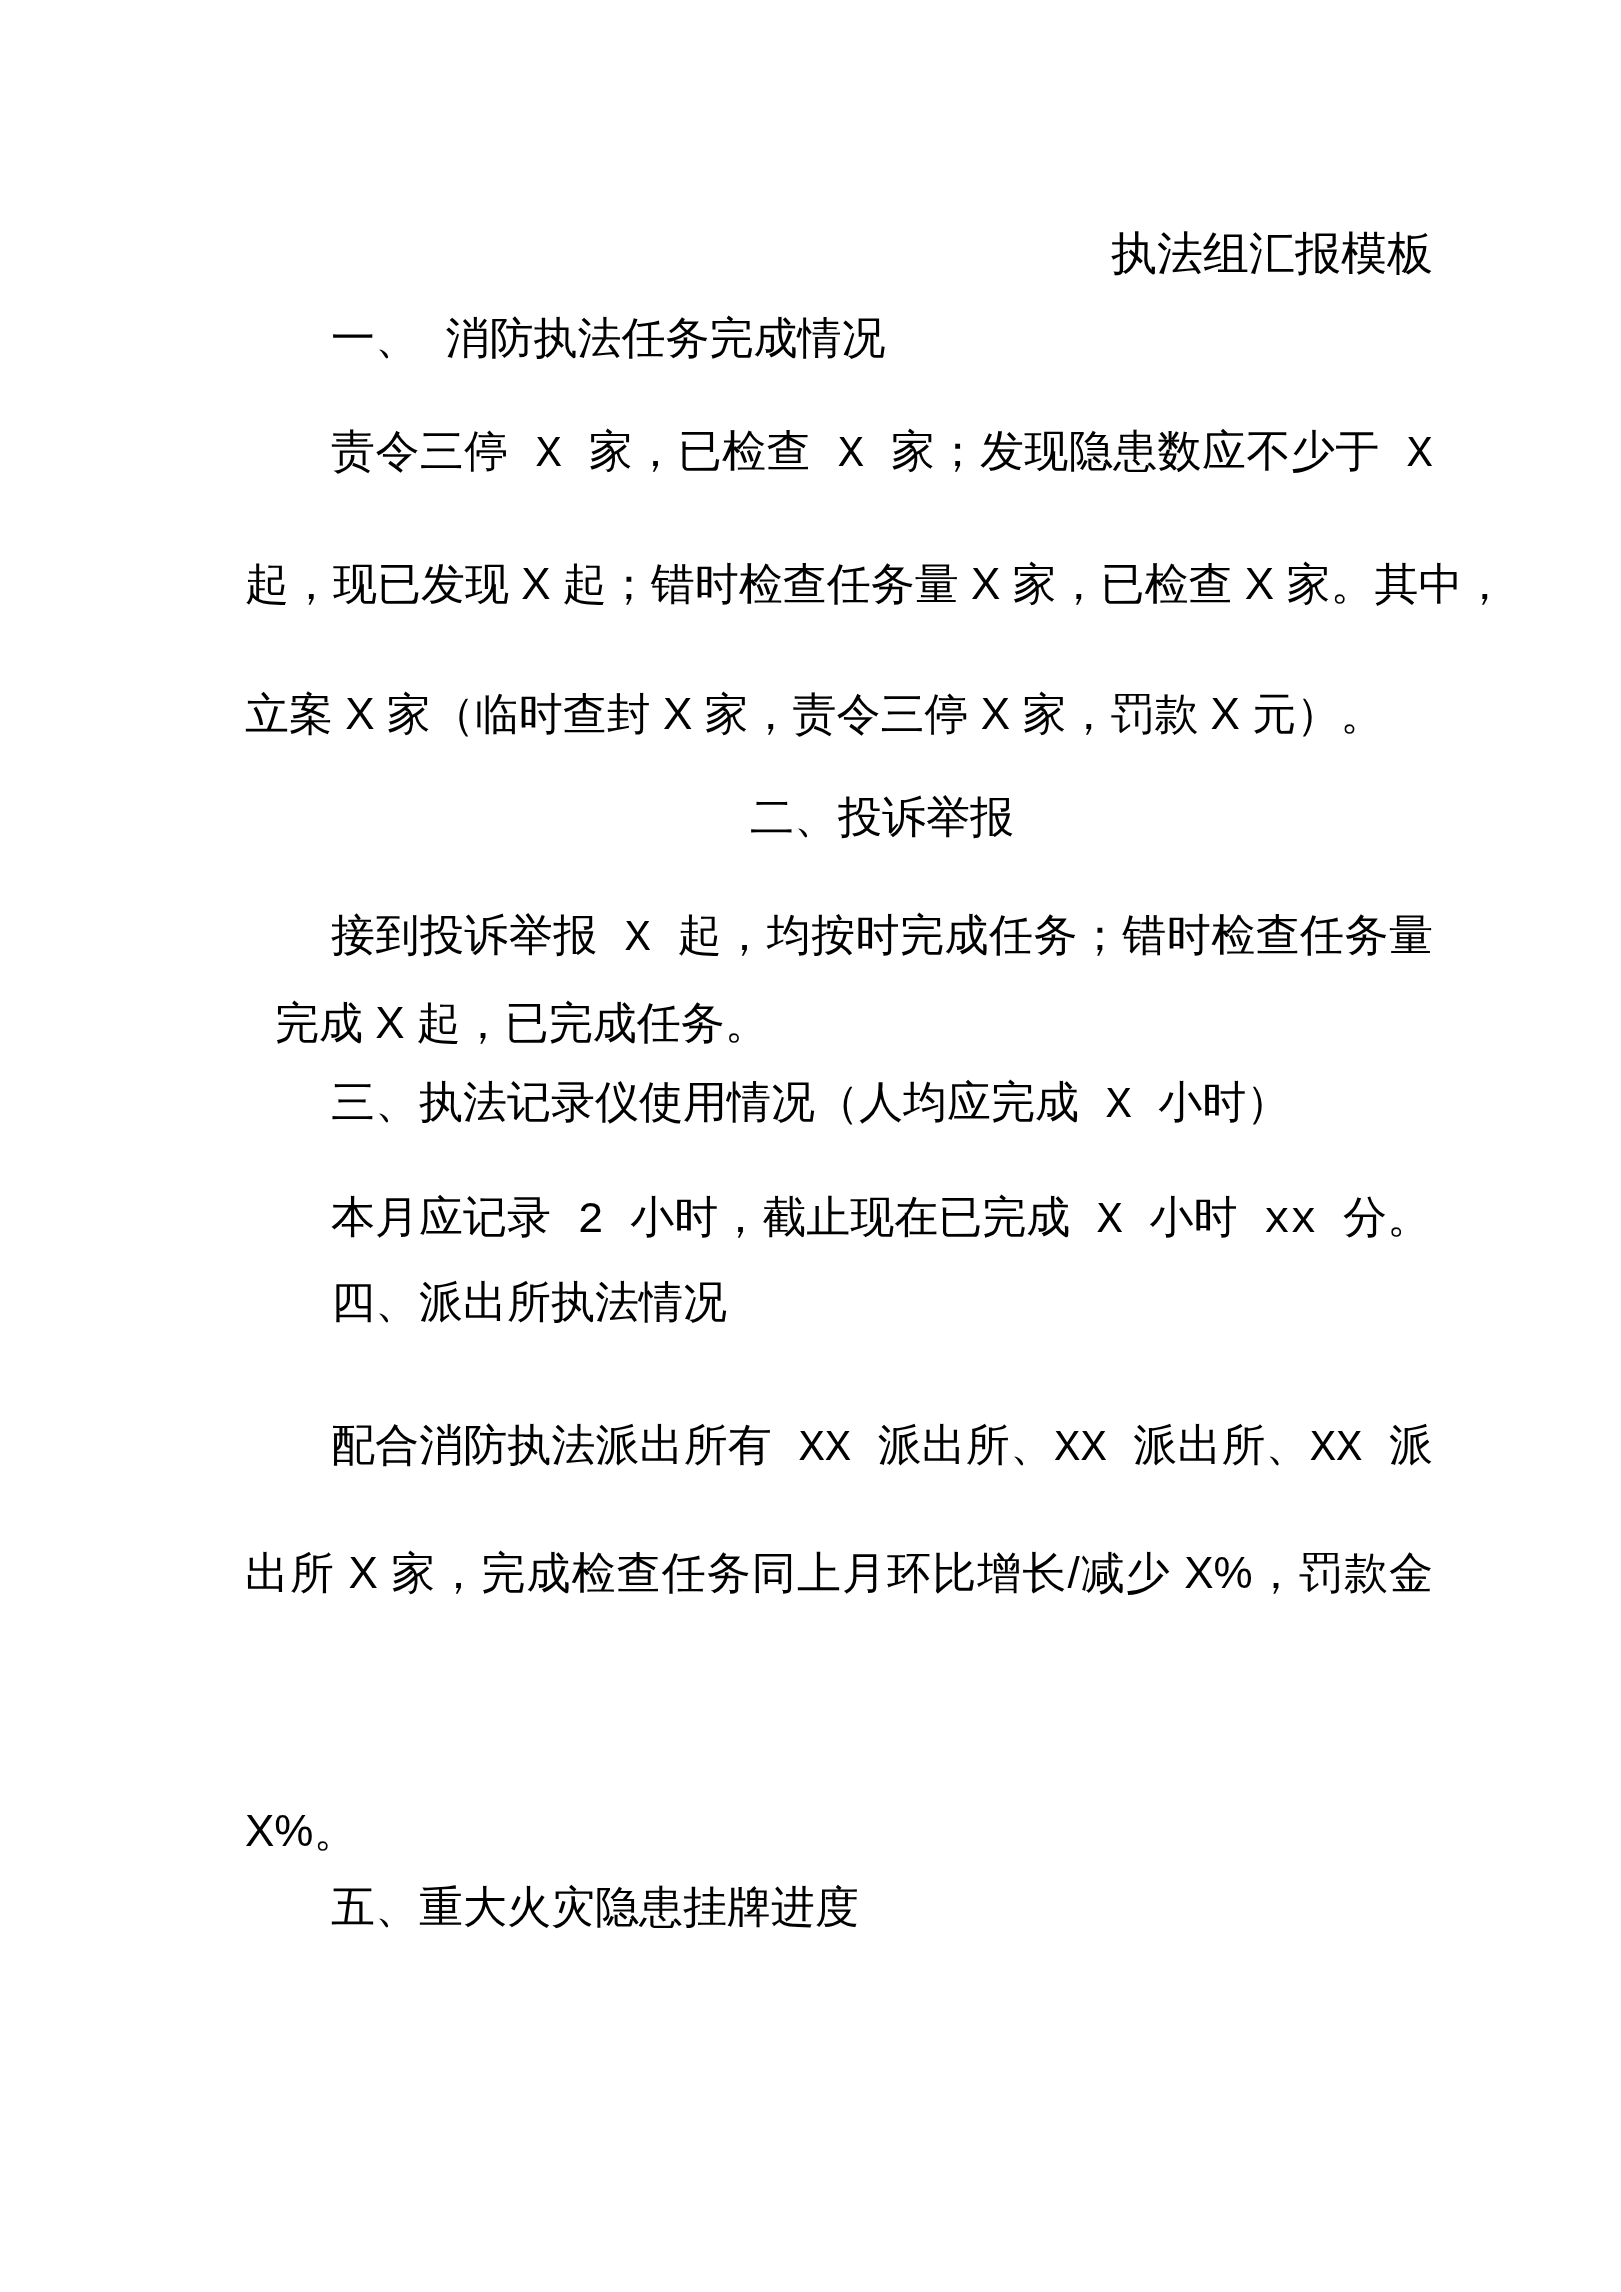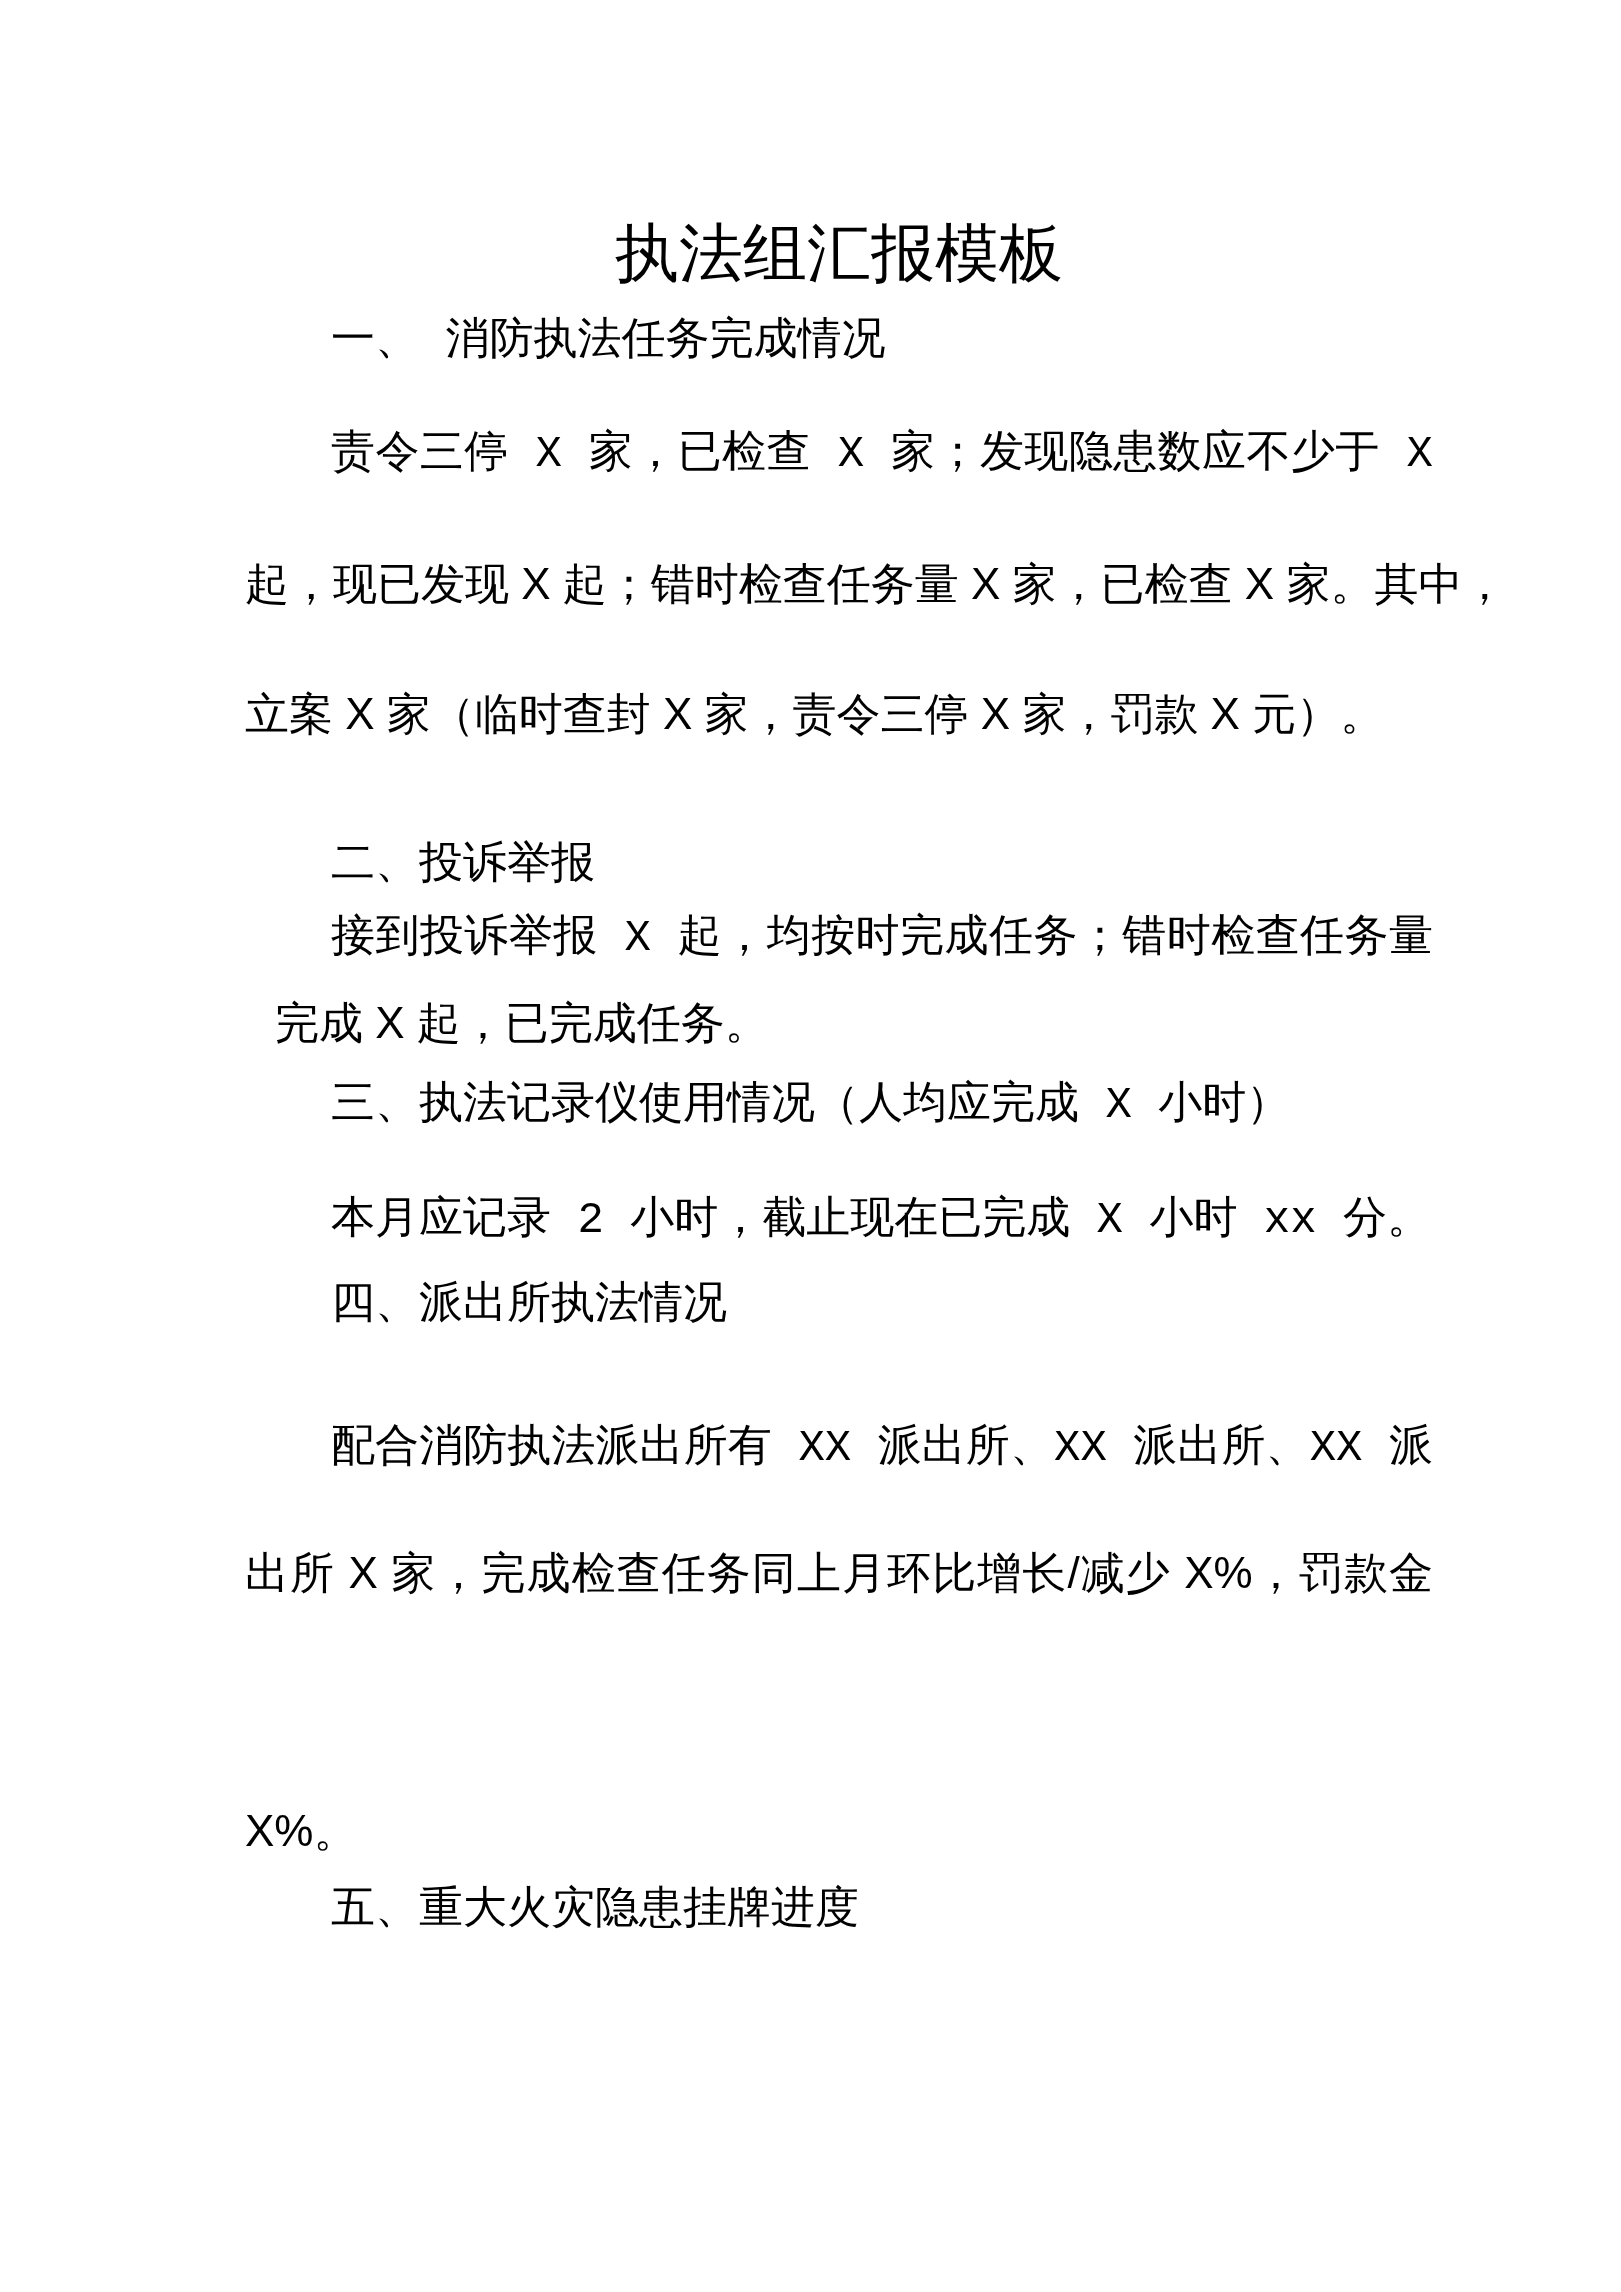--- a/index.html
+++ b/index.html
@@ -23,23 +23,23 @@
     font-size: 44px;
     line-height: 59px;
     color: #000000;
     white-space: nowrap;
   }
   .title {
     position: absolute;
     left: 245px;
     width: 1188px;
     top: 219px;
-    font-size: 64px;
+    font-size: 46px;
     line-height: 69px;
-    text-align: center;
+    text-align: right;
     white-space: nowrap;
     color: #000000;
   }
   
   .just {
     text-align: justify;
     text-align-last: justify;
   }
   .left {
     text-align: left;
@@ -48,21 +48,21 @@
   .indent {
     padding-left: 86px;
     width: 1102px;
     font-family: Liberation Mono, monospace;
   }
   
   .pos-h1   { top: 312px; }
   .pos-p1l1 { top: 425px; }
   .pos-p1l2 { top: 554px; }
   .pos-p1l3 { top: 684px; }
-  .pos-h2   { top: 836px; }
+  .pos-h2   { top: 791px; text-align: center; }
   .pos-p2l1 { top: 909px; }
   .pos-p2l2 { top: 993px; margin-left: 30px; }
   .pos-h3   { top: 1076px; }
   .pos-p3l1 { top: 1191px; }
   .pos-h4   { top: 1276px; }
   .pos-p4l1 { top: 1419px; }
   .pos-p4l2 { top: 1543px; }
   .pos-p4l3 { top: 1672px; }
   .pos-p4l4 { top: 1801px; }
   .pos-h5   { top: 1881px; }

